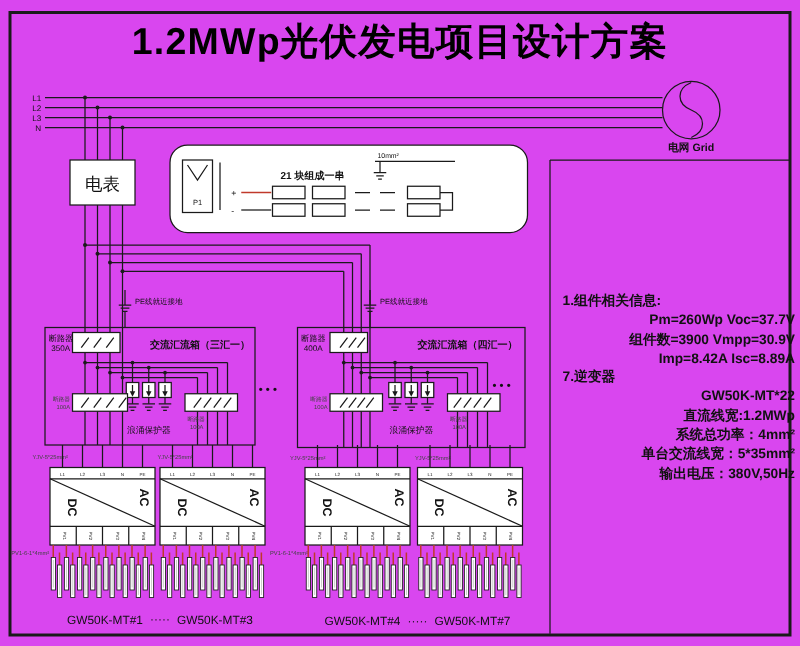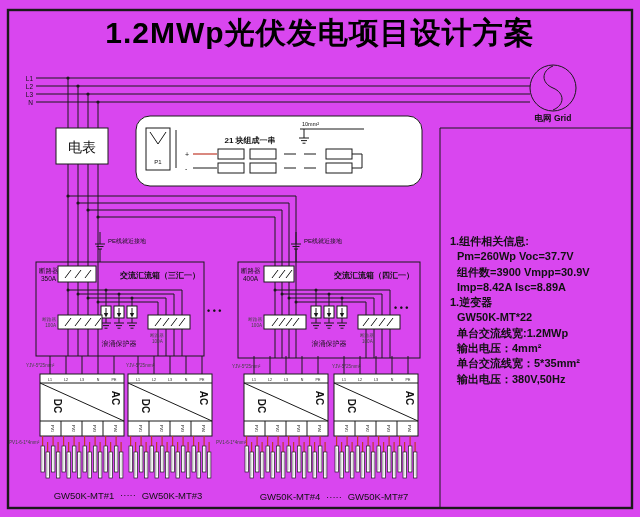--- a/index.html
+++ b/index.html
@@ -3,21 +3,21 @@
 <meta charset="utf-8">
 <style>
   html,body{margin:0;padding:0;background:#fff;}
   .page{position:relative;width:640px;height:517px;background:#d946ef;
         font-family:"Liberation Sans",sans-serif;overflow:hidden;}
   .title{position:absolute;left:0;top:13px;width:100%;text-align:center;
          font-size:30px;font-weight:bold;letter-spacing:1px;color:#000;}
   .info{position:absolute;left:450px;top:234px;width:186px;
         font-size:11px;font-weight:700;line-height:15.3px;color:#111;}
   .info div{white-space:nowrap;}
-  .info .indent{padding-left:7px;}
+  .info .indent{padding-left:7px;text-align:right;}
   svg{position:absolute;left:0;top:0;font-family:"Liberation Sans",sans-serif;}
   .ln{stroke:#1a1a1a;stroke-width:1;fill:none;}
   .ln2{stroke:#1a1a1a;stroke-width:2.4;fill:none;}
   .red{stroke:#c0392b;stroke-width:1.2;fill:none;}
   .wbox{fill:#ffffff;stroke:#1a1a1a;stroke-width:1;}
   .dot{fill:#1a1a1a;}
   text{fill:#111;}
   .t36{font-size:3.6px;}
   .t45{font-size:4.6px;fill:#444;}
   .t55{font-size:5.5px;}
@@ -259,21 +259,21 @@
       <text class="t95 mid" x="334" y="500">·····</text>
       <text class="t95 mid" x="378" y="500">GW50K-MT#7</text>
     </g>
   </svg>
 
   <div class="info">
     <div>1.组件相关信息:</div>
     <div class="indent">Pm=260Wp Voc=37.7V</div>
     <div class="indent">组件数=3900 Vmpp=30.9V</div>
     <div class="indent">Imp=8.42A Isc=8.89A</div>
-    <div>1.逆变器</div>
+    <div>7.逆变器</div>
     <div class="indent">GW50K-MT*22</div>
-    <div class="indent">单台交流线宽:1.2MWp</div>
-    <div class="indent">输出电压：4mm²</div>
+    <div class="indent">直流线宽:1.2MWp</div>
+    <div class="indent">系统总功率：4mm²</div>
     <div class="indent">单台交流线宽：5*35mm²</div>
     <div class="indent">输出电压：380V,50Hz</div>
   </div>
 
 </div>
 
 </body></html>

